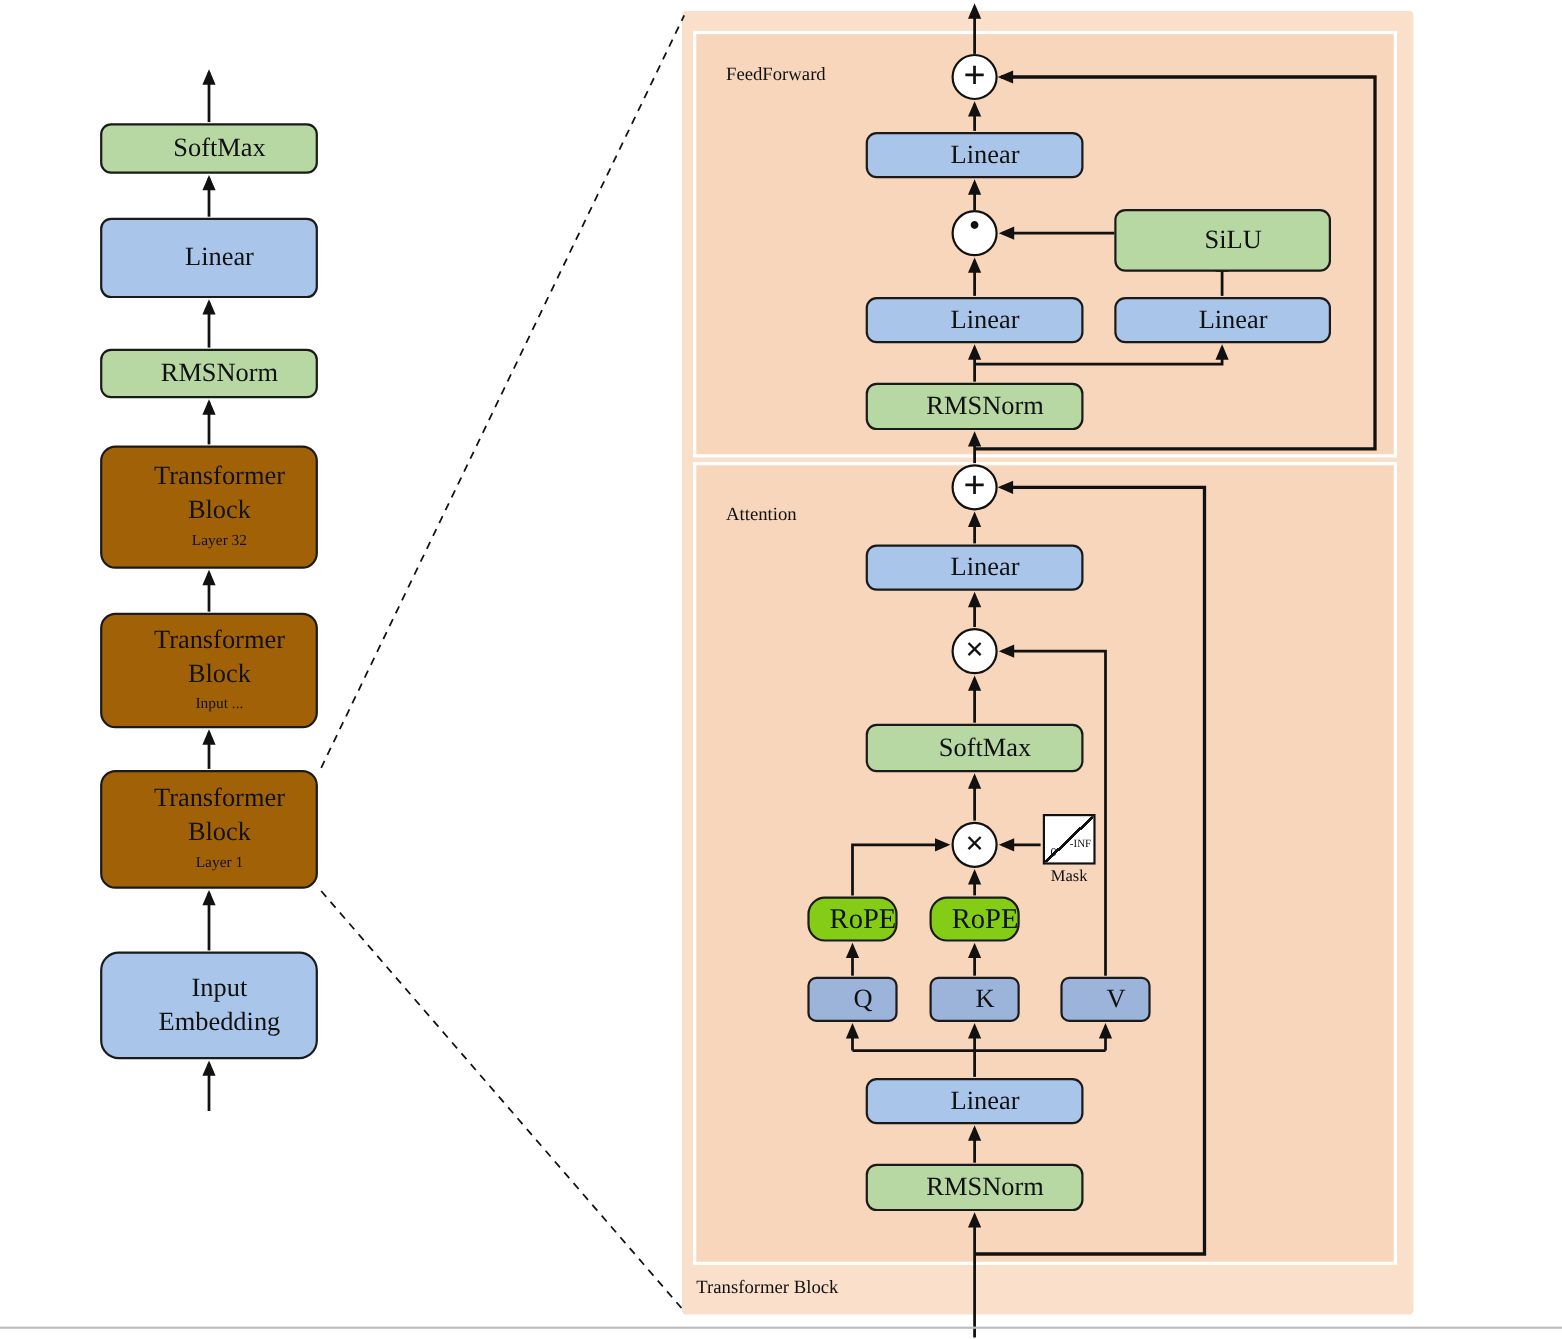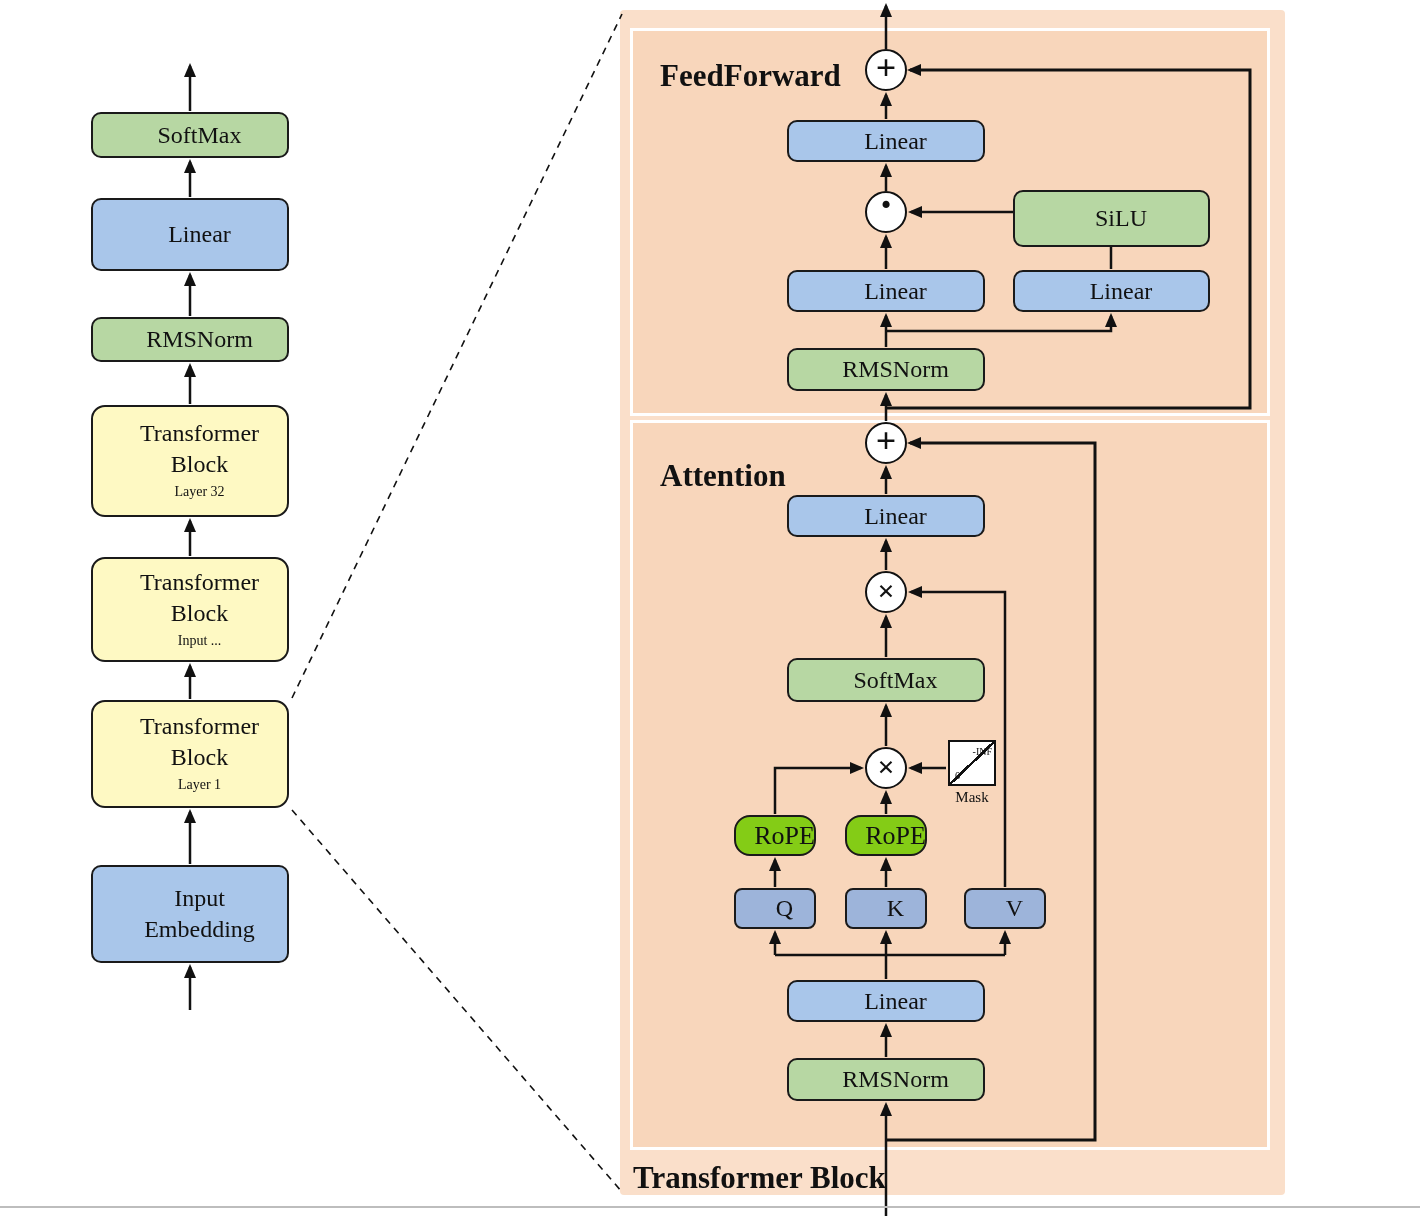--- a/index.html
+++ b/index.html
@@ -11,41 +11,41 @@
   .panel-outer { background: #fadfca; border-radius: 4px; }
   .panel-inner { background: #f8d6bb; border: 3px solid #ffffff; }
 
   svg.wires { position: absolute; left: 0; top: 0; z-index: 2; }
 
   .box { position: absolute; z-index: 3; display: flex; flex-direction: column;
          align-items: center; justify-content: center; text-align: center;
          border: 2px solid #1a1a1a; font-size: 24px; line-height: 31px; padding-left: 19px; }
   .green  { background: #b7d7a3; border-radius: 10px; }
   .blue   { background: #a9c6ea; border-radius: 10px; }
-  .orange { background: #fef9c3; border-radius: 14px; text-align: right; }
+  .orange { background: #a16207; border-radius: 14px; text-align: right; }
   .qkv    { background: #9db4da; border-radius: 8px; font-size: 24px; }
   .rope   { background: #84cc16; border-radius: 16px; font-size: 26px; }
   .bl { display: block; }
   .bl.small { font-size: 14px; line-height: 24px; }
 
   .circle { position: absolute; z-index: 3; width: 42px; height: 42px; border-radius: 50%;
             background: #fff; border: 2.5px solid #111; display: flex;
             align-items: center; justify-content: center; }
   .sym-add  { font-size: 36px; font-weight: bold; line-height: 1; padding-bottom: 4px; }
   .sym-mul  { font-size: 30px; font-weight: bold; line-height: 1; padding-bottom: 3px; }
   .sym-dot  { font-size: 44px; font-weight: bold; line-height: 1; padding-bottom: 14px; }
 
-  .label { position: absolute; z-index: 3; font-size: 31px; font-weight: bold; }
+  .label { position: absolute; z-index: 3; font-size: 17px; }
 
   .maskbox { position: absolute; z-index: 3; width: 48px; height: 46px; border: 2px solid #111;
              background:
                linear-gradient(to bottom right,
                  rgba(0,0,0,0) calc(50% - 1.3px), #111 calc(50% - 1.3px),
                  #111 calc(50% + 1.3px), rgba(0,0,0,0) calc(50% + 1.3px)) #ffffff; }
-  .mask-inf  { position: absolute; top: 4px; right: 2px; font-size: 10px; }
+  .mask-inf  { position: absolute; top: 20px; right: 2px; font-size: 10px; }
   .mask-zero { position: absolute; bottom: 3px; left: 5px; font-size: 11px; }
   .mask-label { position: absolute; z-index: 3; width: 60px; text-align: center; font-size: 15px; }
 
   .bottom-rule { position: absolute; left: 0; top: 1206; width: 1420px; height: 2px;
                  background: #bdbdbd; z-index: 4; }
 </style>
 </head>
 <body>
 
 <div class="canvas">
@@ -123,21 +123,21 @@
   <div class="box orange" style="left:91px; top:557px; width:198px; height:105px;">
     <span class="bl">Transformer</span>
     <span class="bl">Block</span>
     <span class="bl small">Input ...</span>
   </div>
   <div class="box orange" style="left:91px; top:700px; width:198px; height:108px;">
     <span class="bl">Transformer</span>
     <span class="bl">Block</span>
     <span class="bl small">Layer 1</span>
   </div>
-  <div class="box blue" style="left:91px; top:865px; width:198px; height:98px;">
+  <div class="box blue" style="left:91px; top:865px; width:198px; height:98px;border-radius:17px;">
     <span class="bl">Input</span>
     <span class="bl">Embedding</span>
   </div>
 
   <div class="label" style="left:660px; top:58px;">FeedForward</div>
   <div class="label" style="left:660px; top:458px;">Attention</div>
   <div class="label" style="left:633px; top:1160px;">Transformer Block</div>
 
   <div class="circle" style="left:865px; top:49px;">
     <span class="sym-add">+</span>

